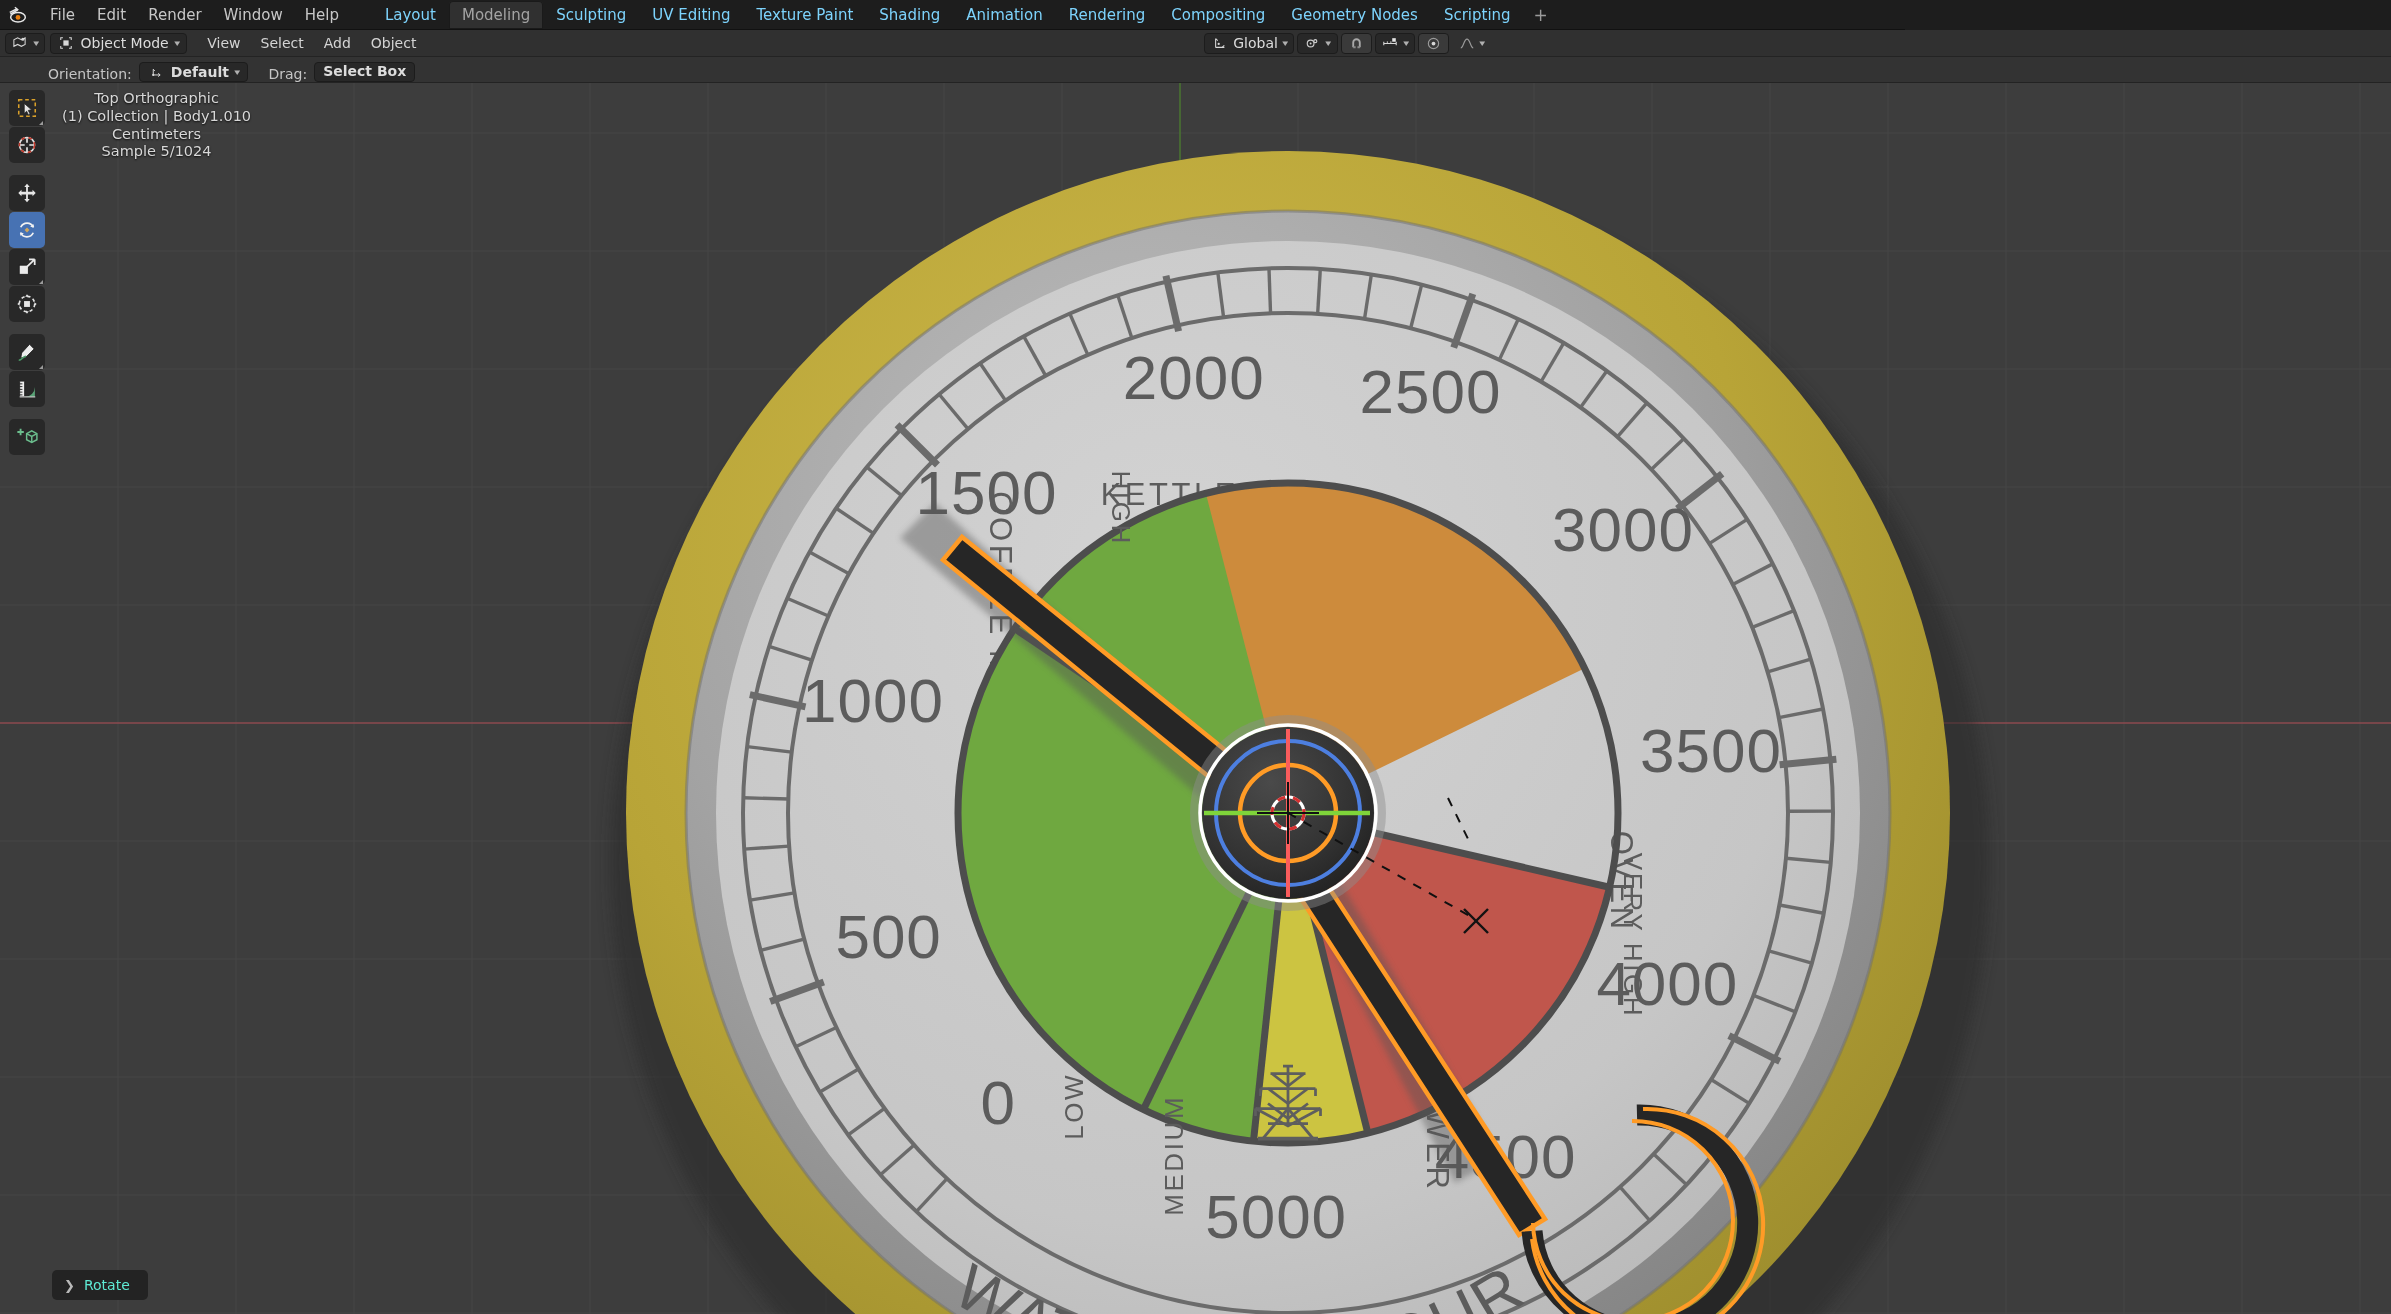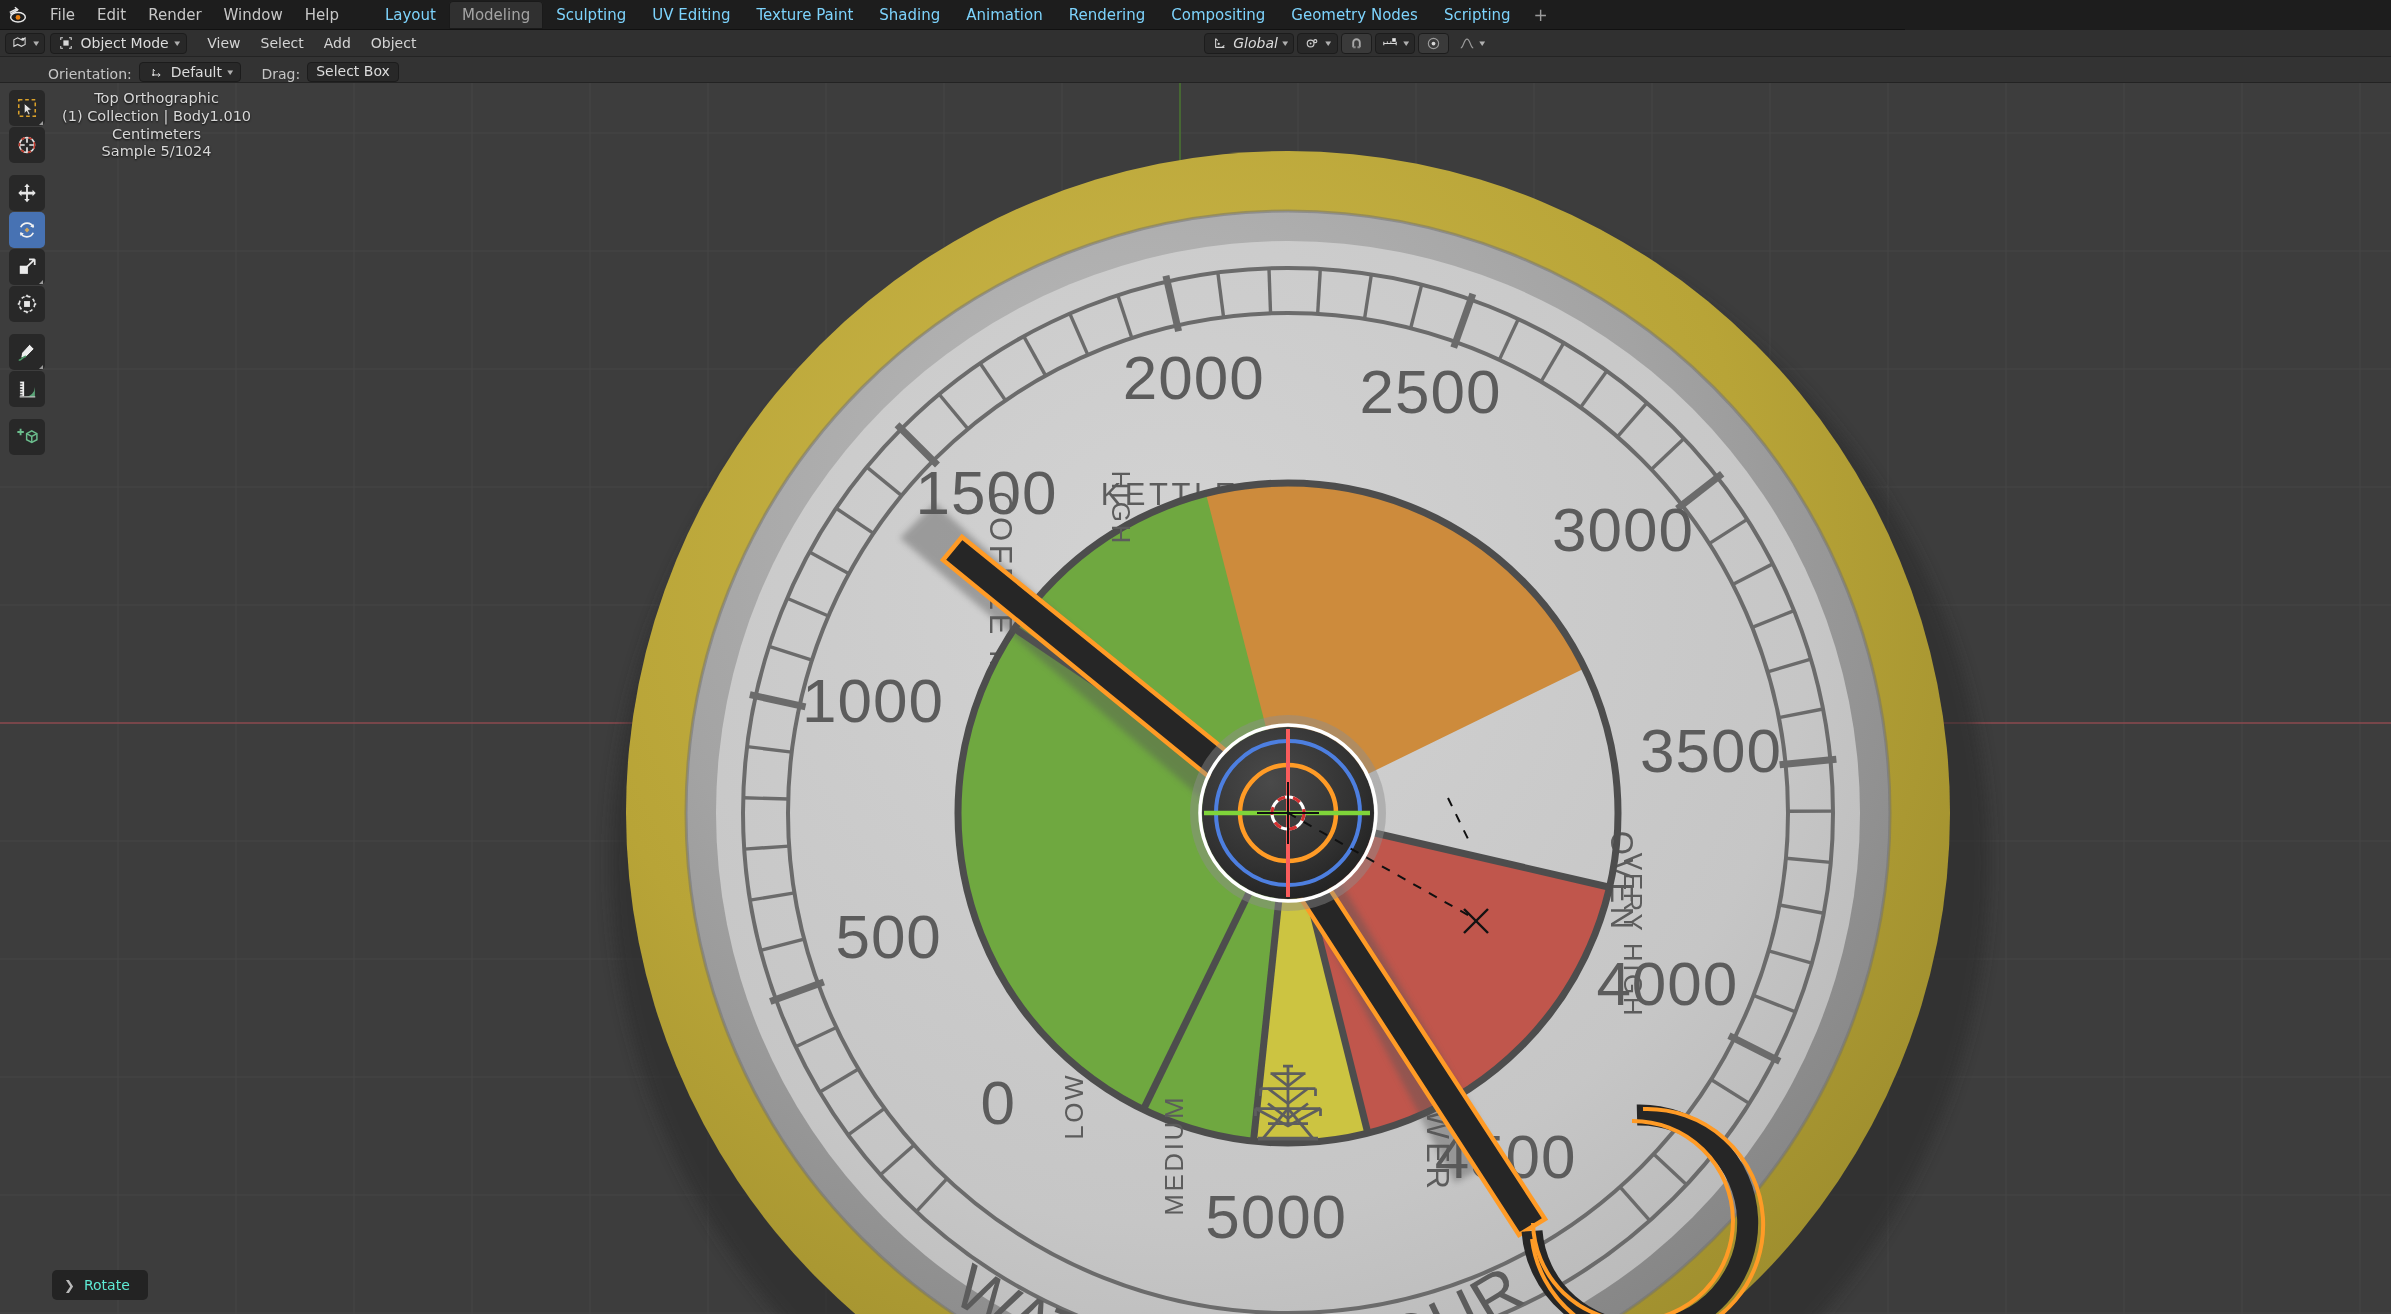--- a/index.html
+++ b/index.html
@@ -28,37 +28,37 @@
     background:#303030; display:flex; align-items:center; border-bottom:1px solid #232323;
   }
   .hdr-btn {
     background:#282828; border:1px solid #1c1c1c; border-radius:4px;
     height:21px; display:flex; align-items:center; gap:6px; padding:0 7px;
     color:#dcdcdc; font-size:14px; margin-left:5px;
   }
   .hdr-plain { color:#d4d4d4; font-size:14px; padding:0 10px; line-height:21px; }
   .chev { font-size:9px; color:#b0b0b0; transform:scaleX(1.3); }
   .hdr-right { margin-left:auto; display:flex; align-items:flex-end; gap:3px;
-               padding-right:900px;font-style:italic; }
+               padding-right:900px; }
   .pill { background:#282828; border:1px solid #1c1c1c; border-radius:4px; height:21px;
           display:flex; align-items:center; gap:5px; padding:0 6px; color:#dcdcdc;
           font-size:14px; }
   .pill-flat { background:transparent; border:none; }
   .icobox{ width:17px; height:17px; display:flex; align-items:center; justify-content:center;}
 
   
   #toolsettings {
     position:absolute; left:0; top:57px; width:2391px; height:26px;
     background:#333333; display:flex; align-items:flex-end; gap:7px;
     padding-left:48px; border-bottom:1px solid #232323;
   }
   .ts-label { color:#c5c5c5; font-size:14px; }
   .ts-drop { background:#282828; border:1px solid #1c1c1c; border-radius:4px; height:20px;
              display:flex; align-items:center; gap:6px; padding:0 8px; color:#dcdcdc;
-             font-size:14px; min-width:95px; }
+             font-size:14px; min-width:95px;font-weight:bold; }
 
   
   #viewport { position:absolute; left:0; top:83px; width:2391px; height:1231px;
               overflow:hidden; background:#3d3d3d; }
   #grid { position:absolute; inset:0; }
 
   
   #vp-text { position:absolute; left:62px; top:7px; color:#d8d8d8; font-size:14.5px;
              line-height:17.8px; text-shadow:0 1px 2px rgba(0,0,0,.85);text-align:center; }
 

